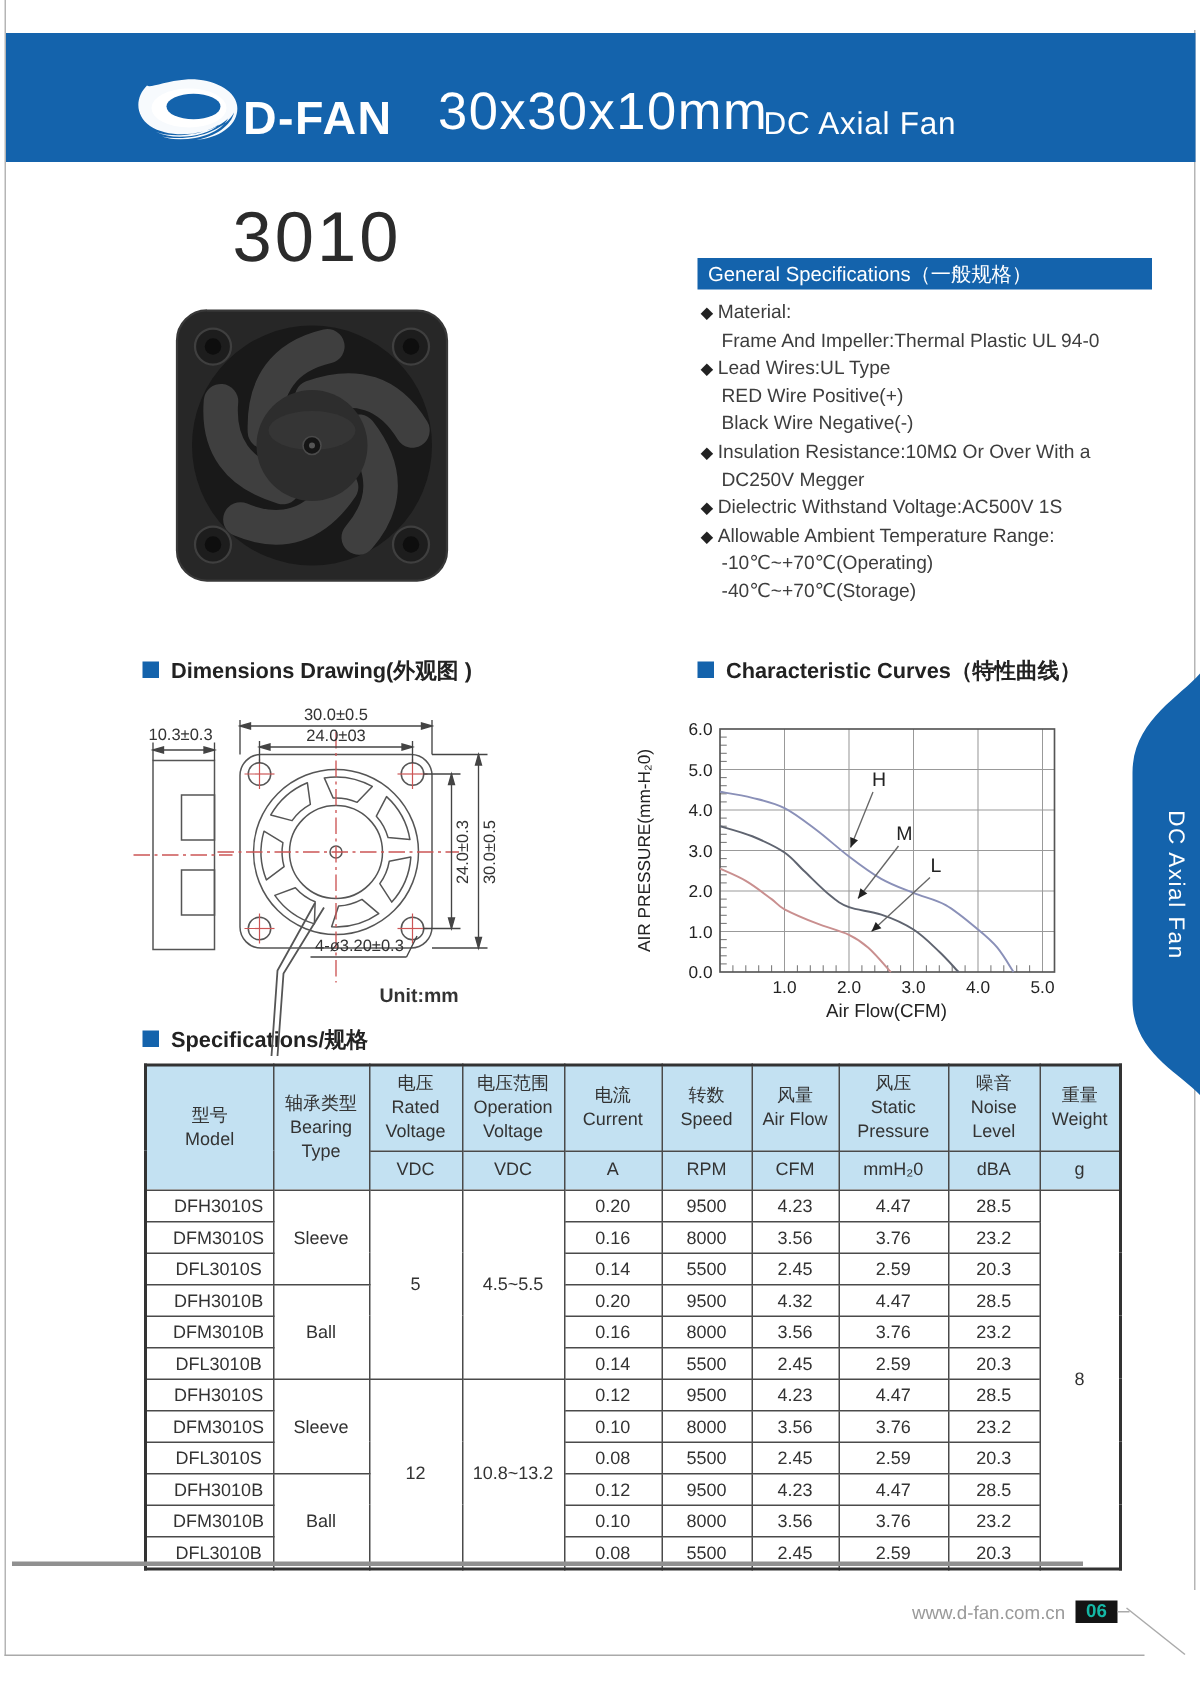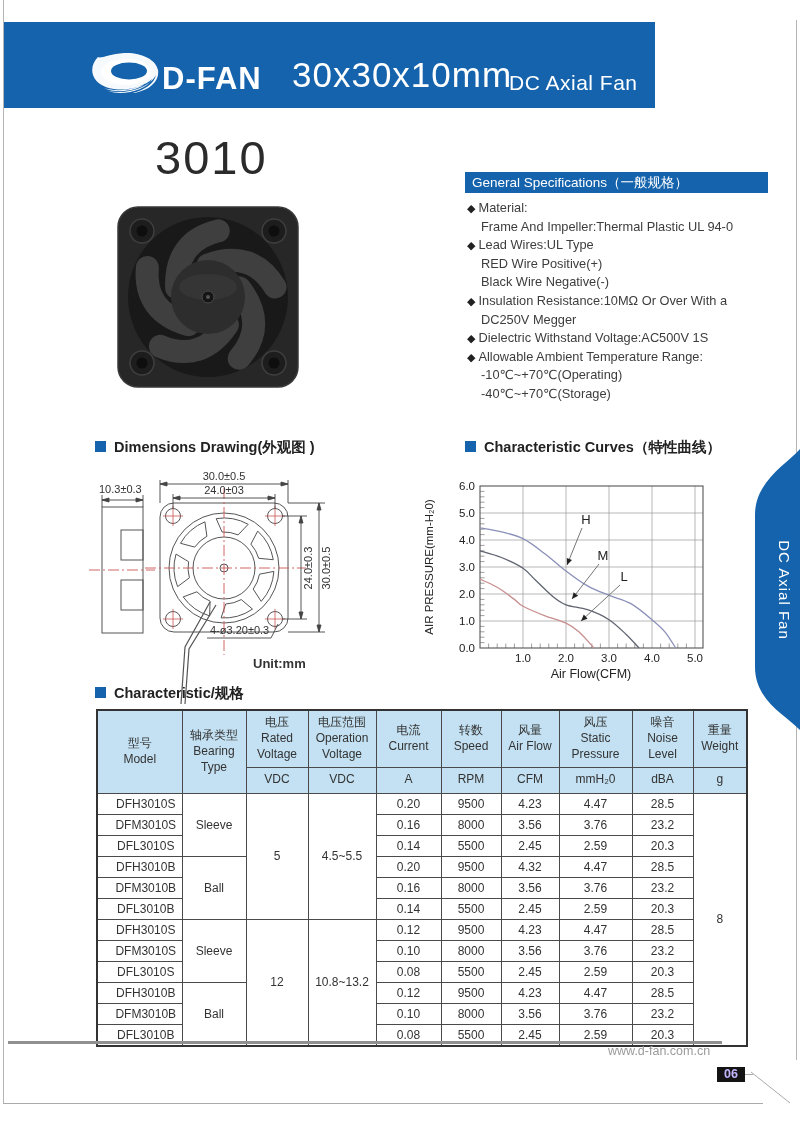--- a/index.html
+++ b/index.html
@@ -6,21 +6,21 @@
   body{width:800px;height:1131px;position:relative;background:#ffffff;
        font-family:"Liberation Sans","DejaVu Sans",sans-serif;overflow:hidden;color:#333}
   .abs{position:absolute}
 
   
   #border-left{left:3px;top:0;width:1px;height:1104px;background:#b5b5b5}
   #border-right{left:796px;top:20px;width:1px;height:1040px;background:#b5b5b5}
   #border-bottom{left:3px;top:1103px;width:760px;height:1px;background:#aaaaaa}
 
   
-  #banner{left:4px;top:22px;width:651px;height:86px;background:#1463ac}
+  #banner{left:4px;top:22px;width:793px;height:86px;background:#1463ac}
   #banner .logo{left:84px;top:29px}
   #brand{left:158px;top:39px;font-size:31px;font-weight:bold;color:#fff;letter-spacing:1px}
   #size-title{left:288px;top:33px;font-size:35px;color:#fff;letter-spacing:1px}
   #type-title{left:505px;top:49px;font-size:21px;color:#fff;letter-spacing:.5px}
 
   #model-big{left:155px;top:130px;font-size:47px;color:#2b2b2b;letter-spacing:2px}
 
   
   #gs-bar{left:465px;top:172px;width:303px;height:21px;background:#1463ac;color:#fff;
           font-size:13.5px;line-height:21px;padding-left:7px;box-sizing:border-box}
@@ -40,22 +40,22 @@
   #spec-table{left:96px;top:709px;border-collapse:collapse;table-layout:fixed;
               font-size:12px;color:#333}
   #spec-table th,#spec-table td{border:1px solid #4a4a4a;padding:0;text-align:center}
   #spec-table{border:2px solid #333}
   #spec-table th{background:#c3e1f2;font-weight:normal;line-height:1.3;padding:2px 0}
   #spec-table td{height:20px;background:#fff}
   #spec-table td.model{text-align:center;padding-left:12px}
 
   
   #foot-bar{left:8px;top:1041px;width:714px;height:3px;background:#909090}
-  #site{left:608px;top:1044px;font-size:12.5px;color:#9a9a9a}
-  #page-badge{left:717px;top:1067px;width:28px;height:15px;background:#141414;color:#c4b5fd;
+  #site{left:608px;top:1068px;font-size:12.5px;color:#9a9a9a}
+  #page-badge{left:717px;top:1067px;width:28px;height:15px;background:#141414;color:#14b8a6;
               font-size:12.5px;font-weight:bold;text-align:center;line-height:15px}
   #badge-line{left:745px;top:1074px;width:8px;height:1px;background:#aaa}
 
   svg text{font-family:"Liberation Sans","DejaVu Sans",sans-serif}
 </style>
 </head>
 <body>
 
 <div class="abs" id="border-left"></div>
 <div class="abs" id="border-right"></div>
@@ -114,21 +114,21 @@
     <div class="ln sub"><span>-40℃~+70℃(Storage)</span></div>
   </div>
 
 <div class="abs sec-title" id="dims-title">
   <span class="sec-sq"></span><span>Dimensions Drawing(外观图 )</span>
 </div>
 <div class="abs sec-title" id="curves-title">
   <span class="sec-sq"></span><span>Characteristic Curves（特性曲线）</span>
 </div>
 <div class="abs sec-title" id="spec-title">
-  <span class="sec-sq"></span><span>Characteristic/规格</span>
+  <span class="sec-sq"></span><span>Specifications/规格</span>
 </div>
 
 <svg class="abs" style="left:85px;top:462px" width="320" height="246" viewBox="0 0 320 246">
   <g stroke="#555" fill="none" stroke-width="1">
 
     <rect x="17" y="45" width="41" height="126"></rect>
     <rect x="36" y="68" width="22" height="30"></rect>
     <rect x="36" y="118" width="22" height="30"></rect>
 
     <rect x="75" y="41" width="128" height="129" rx="14"></rect>

